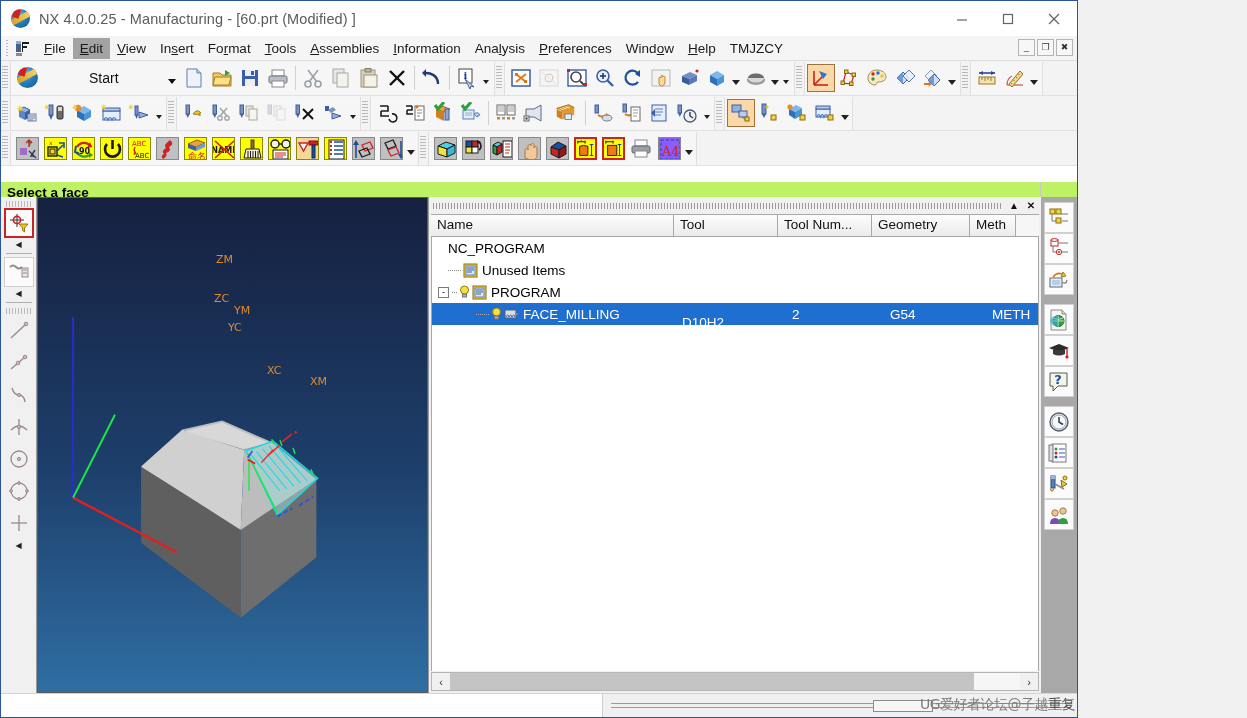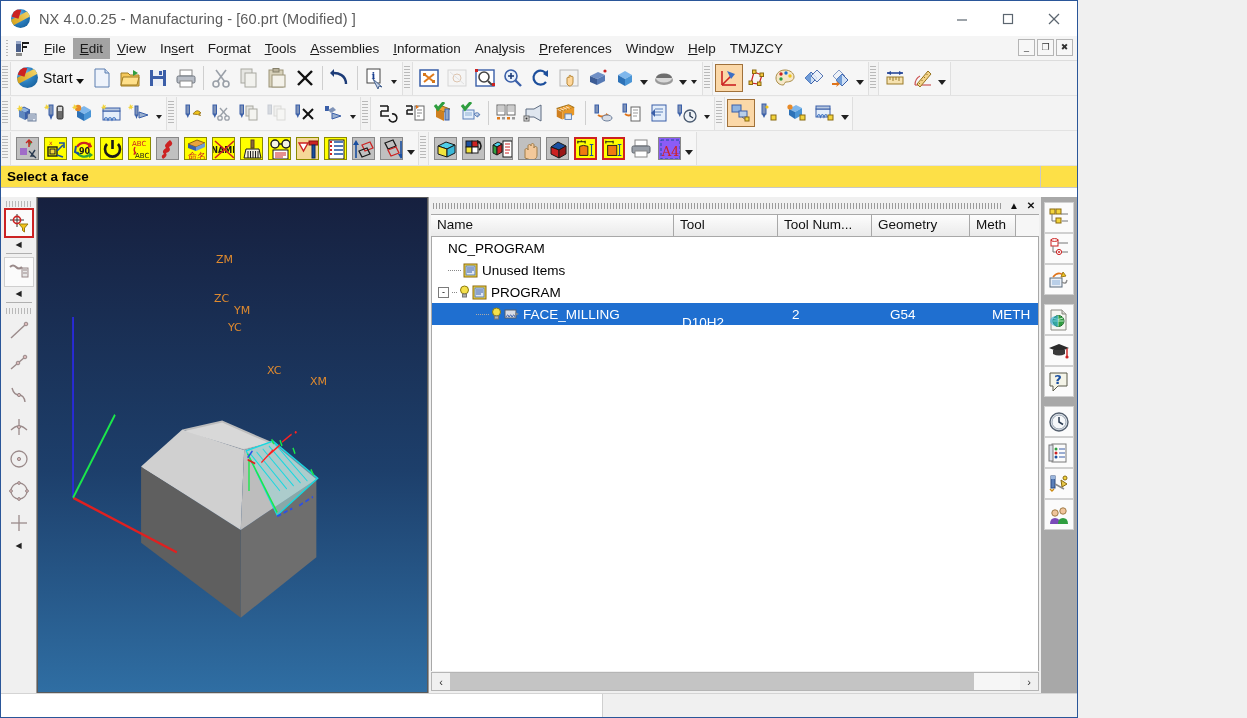--- a/index.html
+++ b/index.html
@@ -164,20 +164,21 @@
     border-right: 4px solid transparent;
     border-top: 5px solid #202020;
     display: block;
     margin-top: 8px;
   }
   .arr.sm:after { border-left-width:3px;border-right-width:3px;border-top-width:4px; }
   .start-btn {
     display: flex; align-items: center;
     padding: 0 4px; height: 28px;
     flex: 0 0 auto;
+    gap: 46px;
   }
   .start-label {
     font-size: 14px; color: #111; margin: 0 3px 0 4px;
     font-weight: 400;
   }
 
   
   .ic { width: 22px; height: 22px; position: relative; display:block;}
 
   
@@ -192,25 +193,26 @@
     width: 23px; height: 23px;
     background: #c0c0c0;
     border: 1px solid #888;
     position: relative;
     overflow: hidden;
   }
 
   
   .cueline {
     height: 22px;
-    background: #fde047;
+    background: #bef264;
     border-bottom: 1px solid #c8c8c8;
     display: flex;
     align-items: center;
     position: relative;
+    margin-top: 16px;
   }
   .cue-text {
     font-size: 13.5px;
     font-weight: bold;
     color: #000;
     padding-left: 6px;
   }
   .cue-sep {
     position: absolute; right: 36px; top: 0; bottom: 0;
     width: 1px; background: #c8c8c8;
@@ -1507,15 +1509,20 @@
           <path d="M3 21 q0 -6 5 -6 q5 0 5 6 z" fill="#7a4ab8"></path>
           <circle cx="16" cy="8" r="3.2" fill="#f0c49a" stroke="#a07c48"></circle>
           <path d="M11 21 q0 -6 5 -6 q5 0 5 6 z" fill="#2f9e3f"></path>
         </svg>
       </div>
     </div>
   </div>
 
   <div class="bottombar">
     <div class="bot-left"></div>
+    <div class="bot-right">
+      <div class="dbl-line"></div>
+      <div class="bot-thumb"></div>
+      <div class="watermark"><span>UG爱好者论坛@子越</span><span class="wm-hl">重复</span></div>
+    </div>
   </div>
 
 </div>
 
 </body></html>

